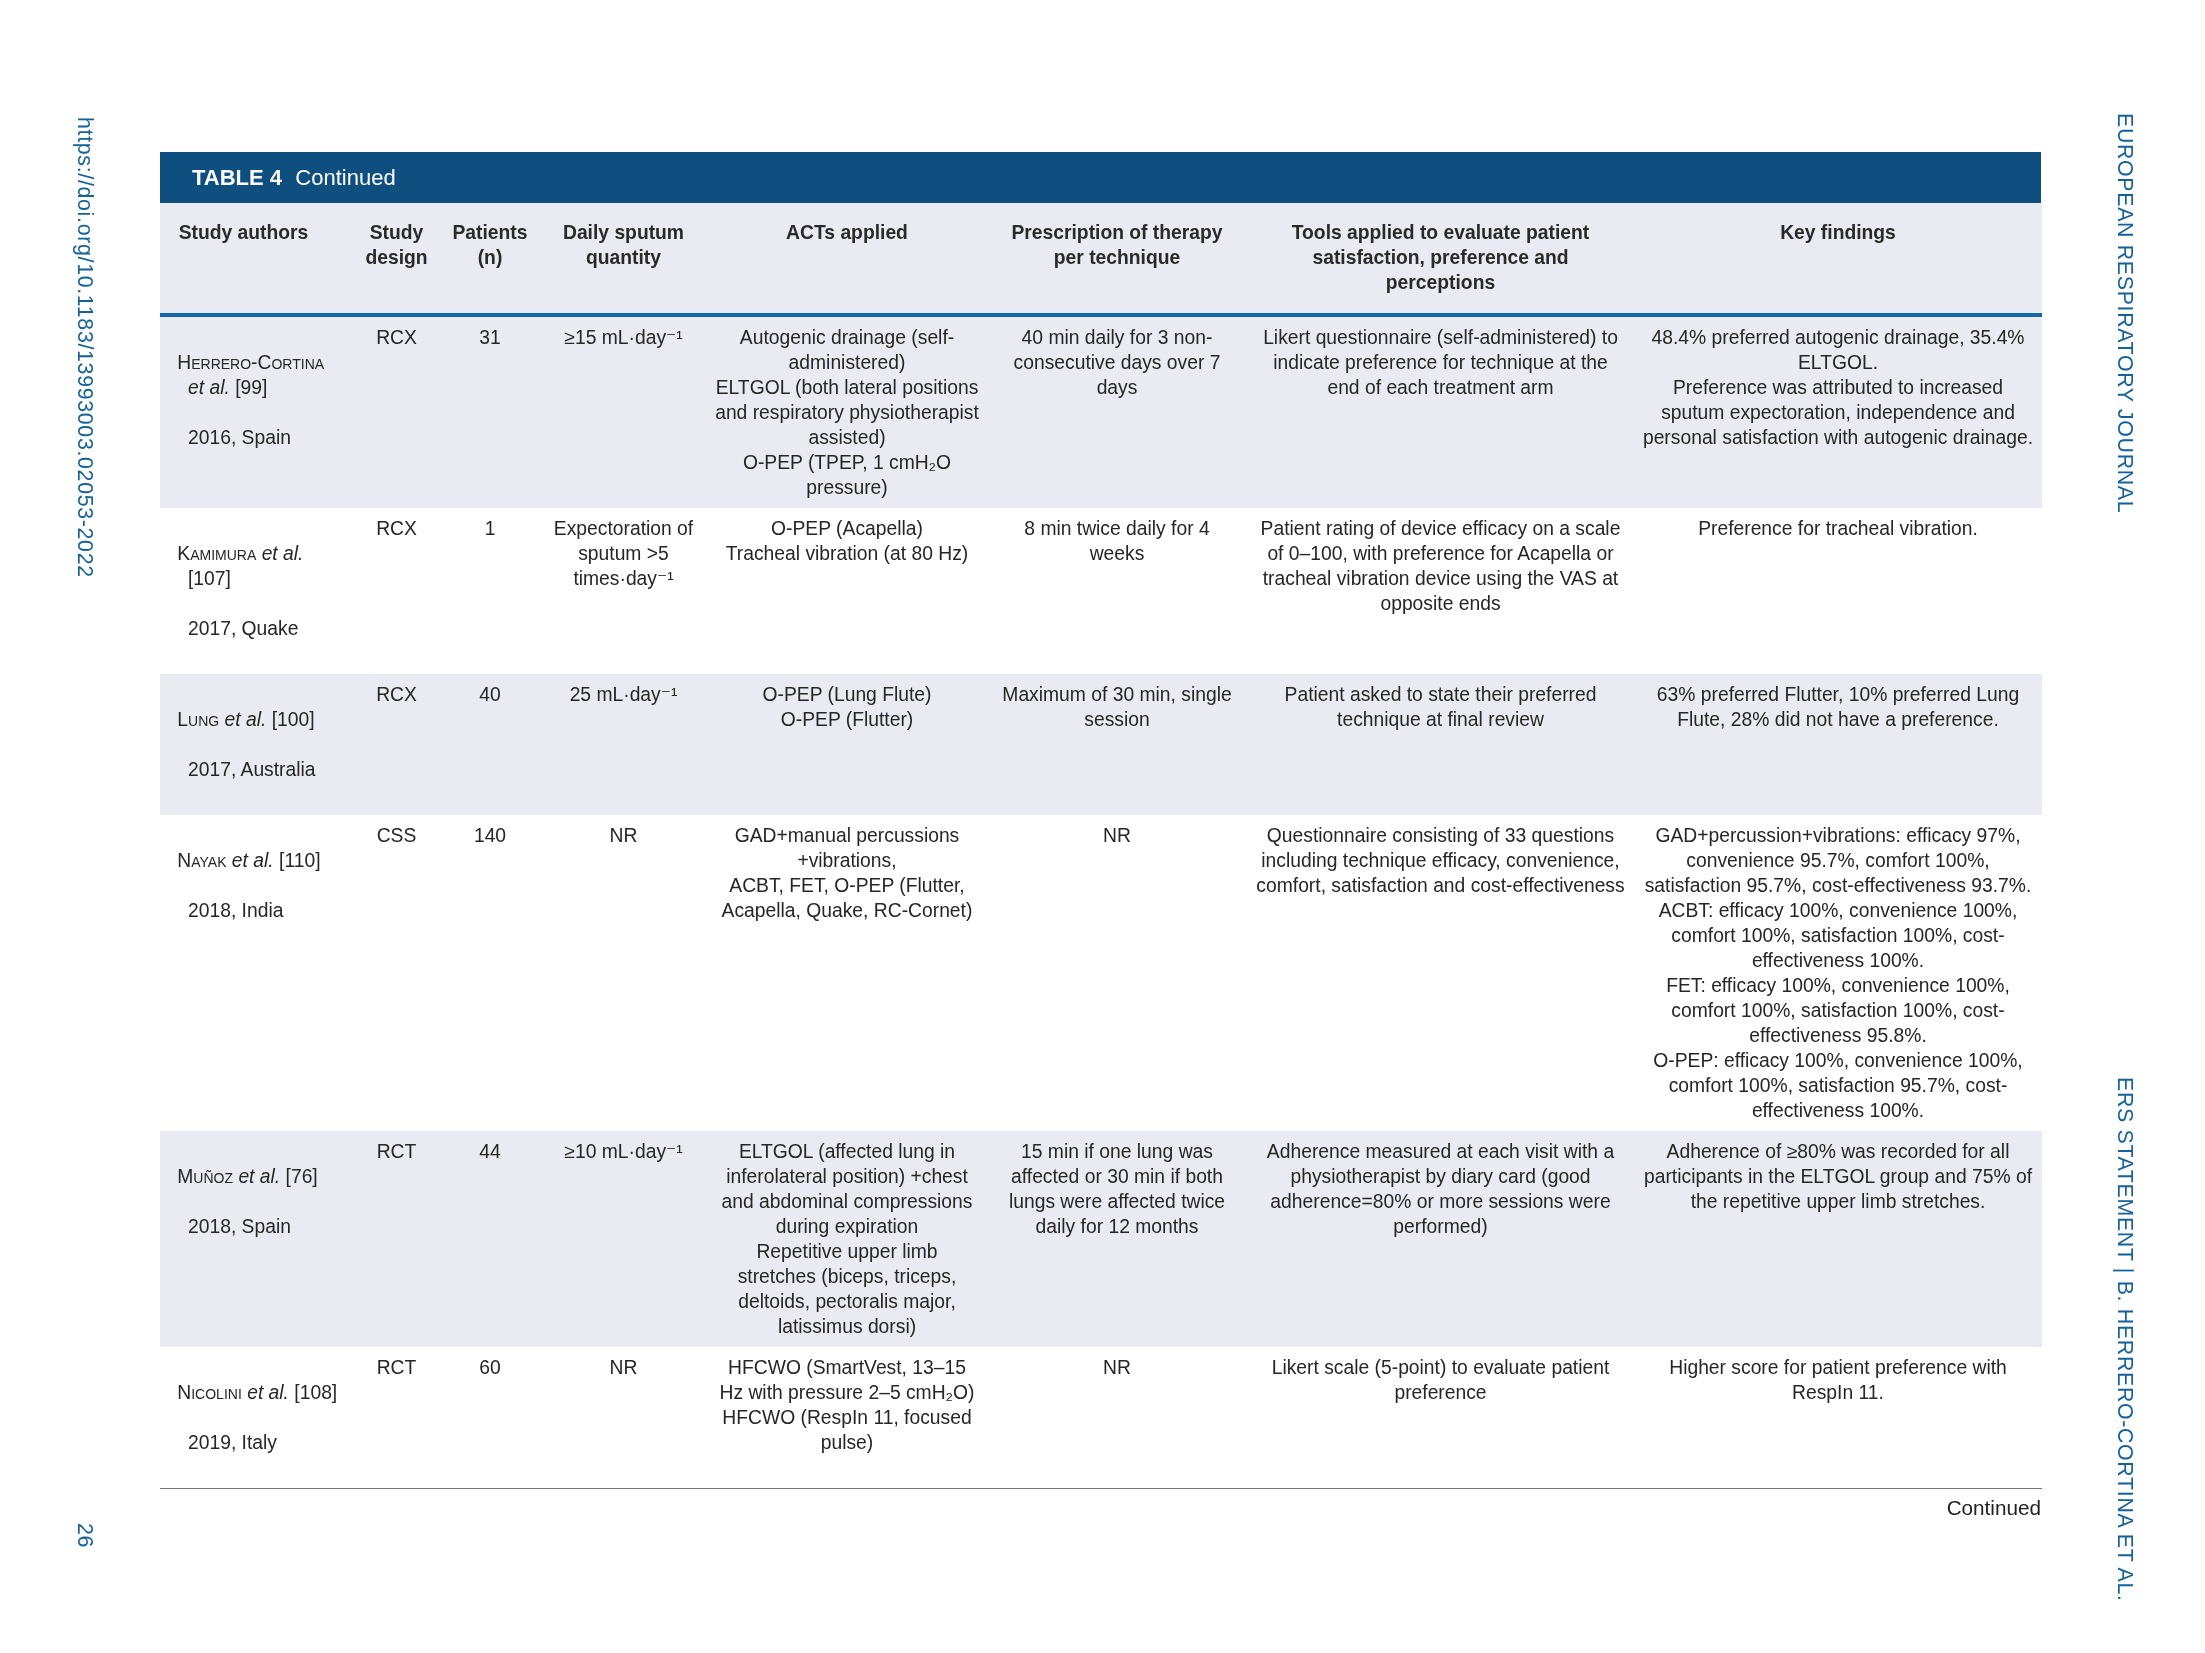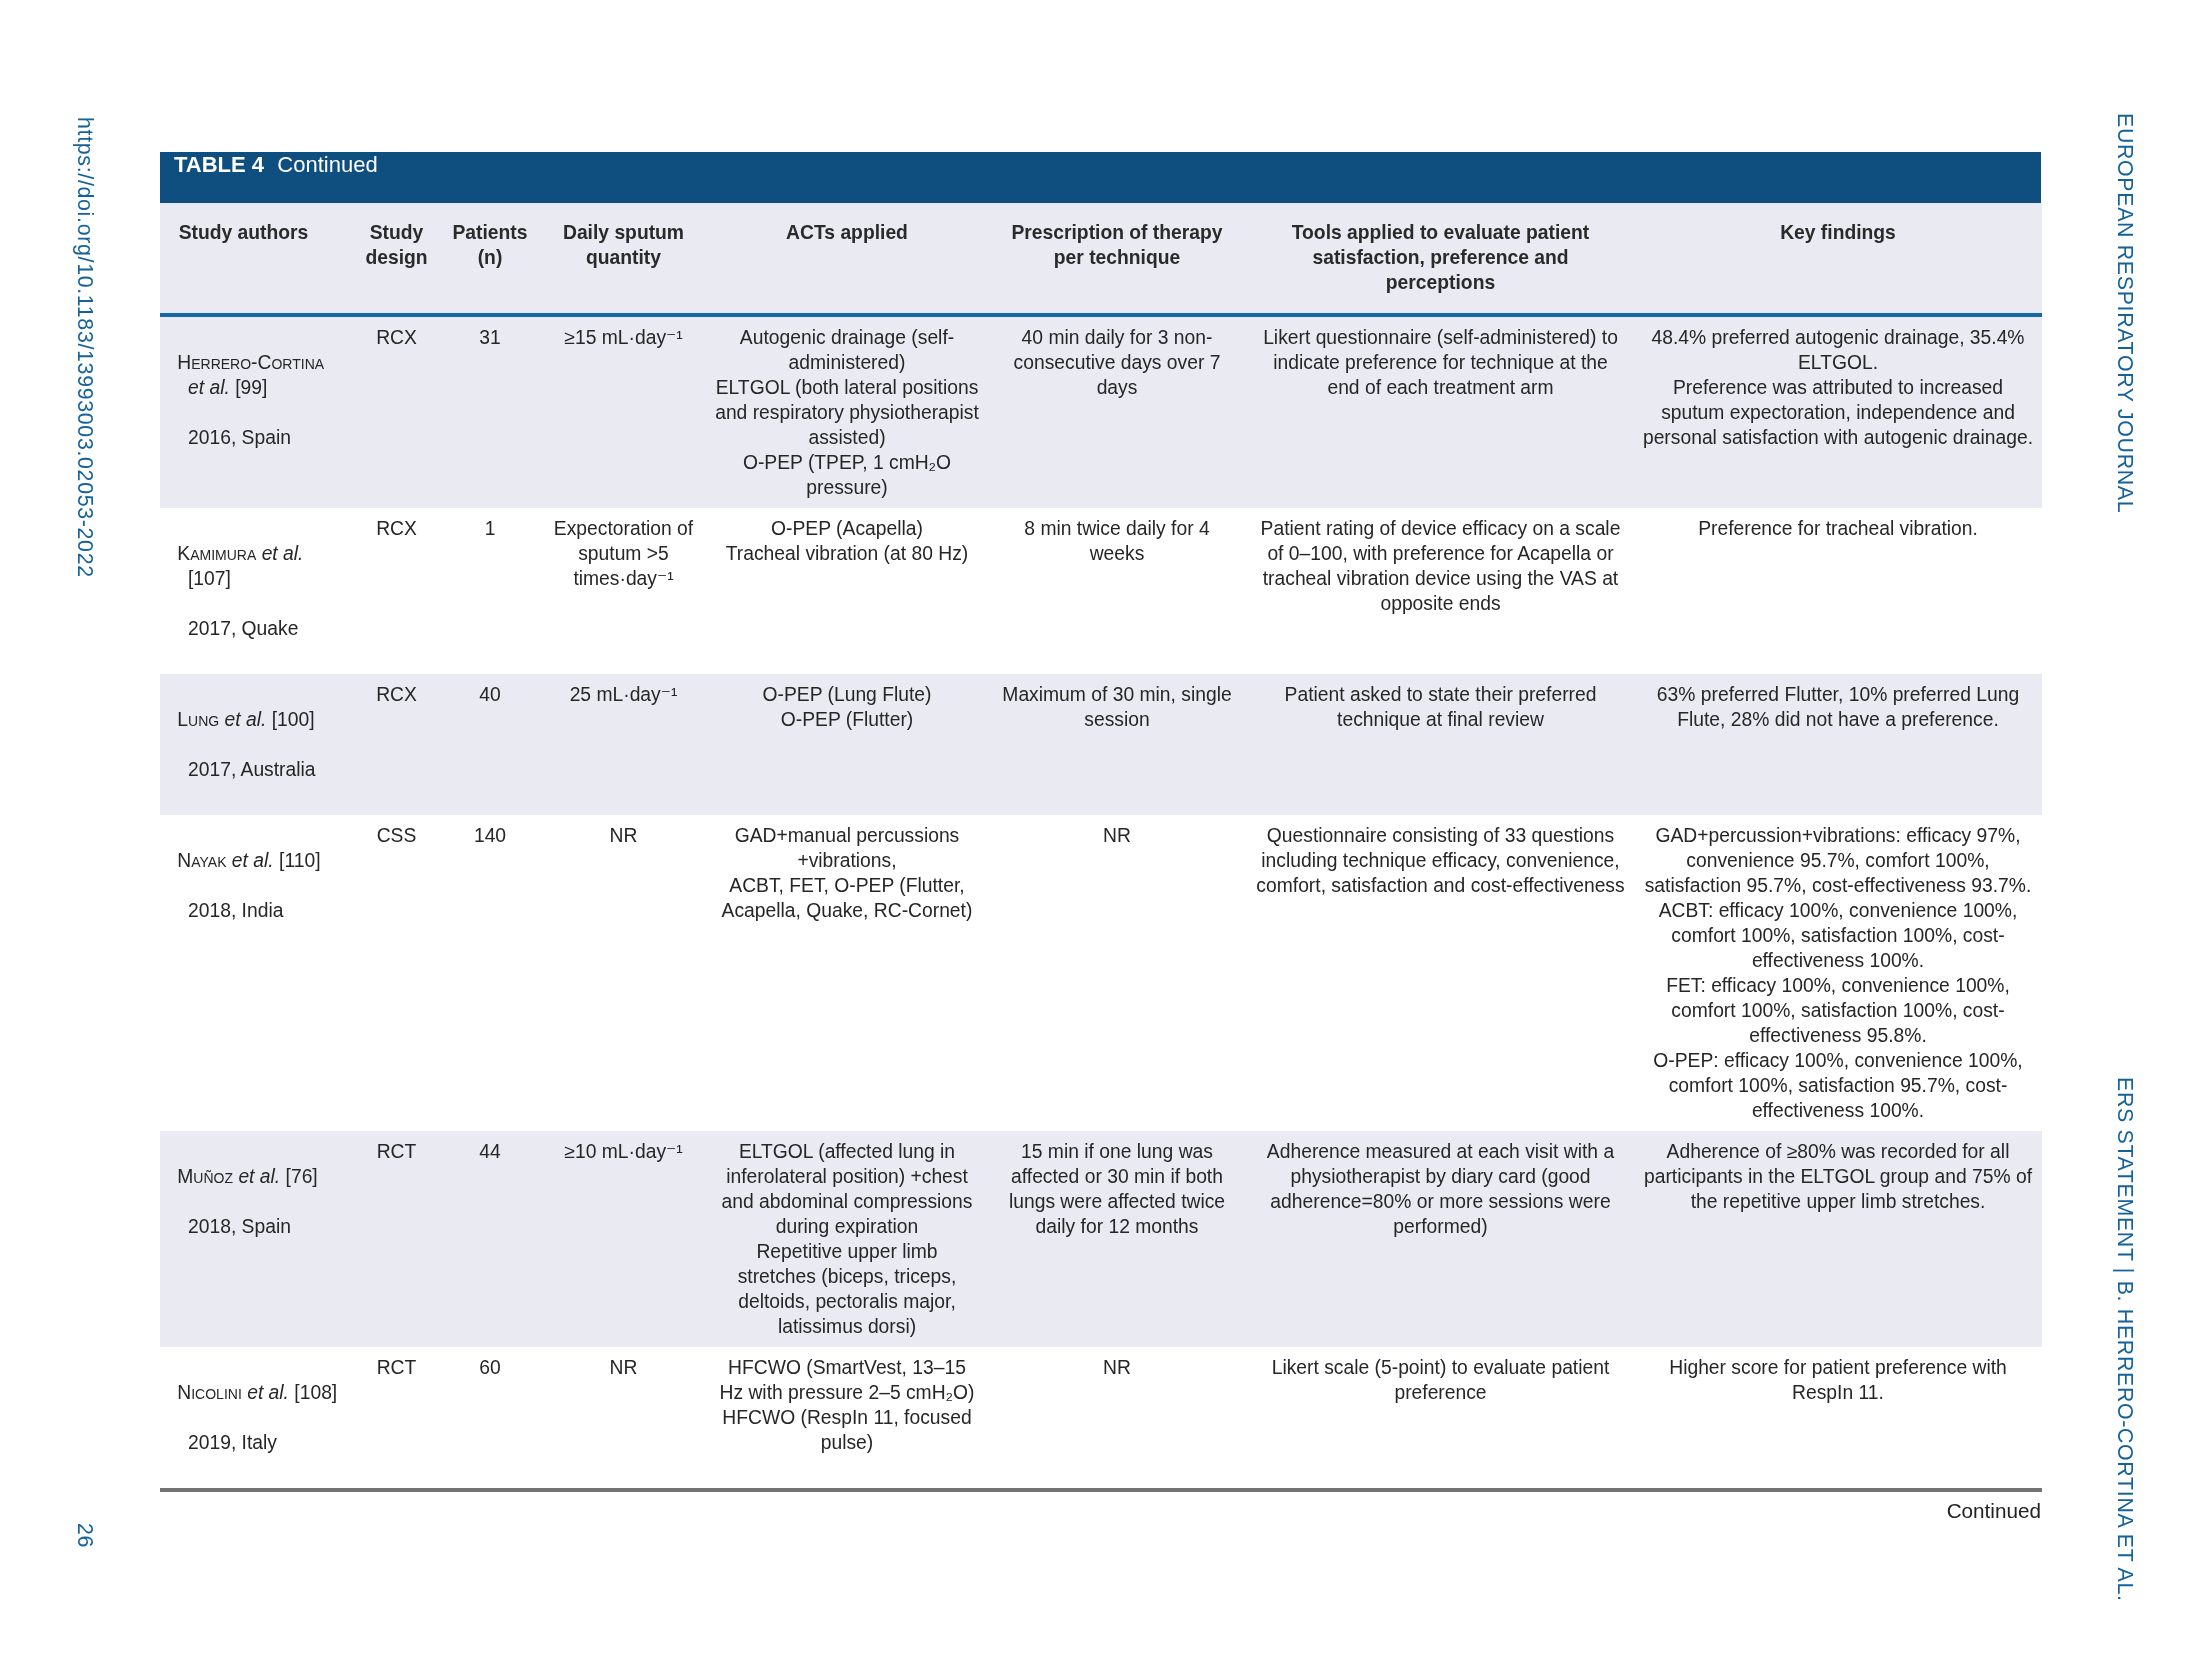--- a/index.html
+++ b/index.html
@@ -29,34 +29,34 @@
     position: absolute;
     left: 160px;
     top: 152px;
     width: 1881px;
   }
   .title-bar {
     background: #0f4f7f;
     color: #ffffff;
     height: 51px;
     display: flex;
-    align-items: flex-start;
-    padding-left: 14px;
+    align-items: center;
+    padding-left: 32px;
     box-sizing: border-box;
     font-size: 22px;
   }
   .title-bar .bold { font-weight: bold; margin-right: 13.3px; }
 
   table.studies {
     border-collapse: collapse;
     width: 100%;
     table-layout: fixed;
     font-size: 19.3px;
     line-height: 25px;
-    border-bottom: 4px solid #737373;
+    border-bottom: 1px solid #737373;
   }
   thead tr { border-bottom: 4px solid #1668a6; }
   thead th {
     background: #e9eaf2;
     vertical-align: top;
     padding: 17.3px 6.7px 8px 6.7px;
     font-weight: bold;
     text-align: center;
     white-space: pre-line;
     height: 112px;

